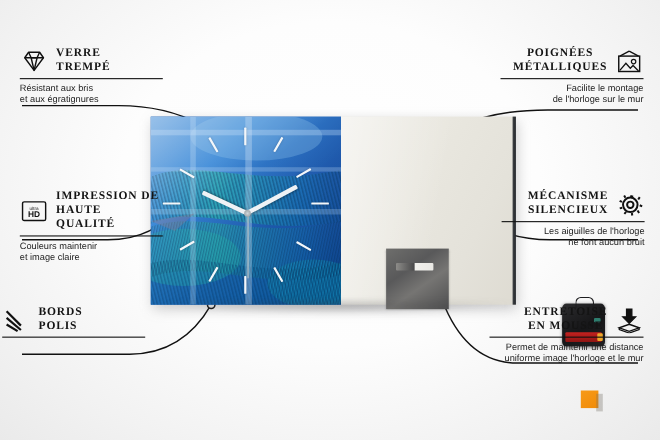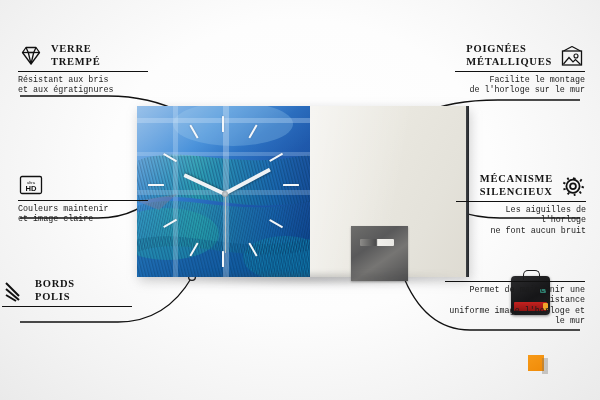--- a/index.html
+++ b/index.html
@@ -17,24 +17,24 @@
   
   .feat{position:absolute;}
   .feat .head{display:flex;align-items:center;gap:7px;}
   .feat.left .head{justify-content:flex-start;}
   .feat.right .head{justify-content:flex-end;}
   .ttl{
     font-family:"Liberation Serif", serif;
     font-weight:bold;font-size:10.5px;letter-spacing:.75px;
     color:#141414;line-height:12.5px;text-transform:uppercase;
   }
-  .feat.right .ttl{text-align:left;}
+  .feat.right .ttl{text-align:center;}
   .rule{height:1px;background:#111;margin:3px 0 3px 0;width:100%;}
   .sub{
-    font-family:Liberation Mono, monospace;
+    font-family:Liberation Sans, sans-serif;
     font-size:8.4px;line-height:10.4px;color:#1c1c1c;
   }
   .feat.right .sub{text-align:right;}
   .ico{width:26px;height:24px;flex:0 0 26px;display:block;}
   .feat.right .ico{order:2;}
 
   
   .product{position:absolute;left:137px;top:106px;width:331px;height:171px;}
   .panelShadow{
     position:absolute;left:2px;top:4px;width:331px;height:171px;
@@ -251,20 +251,24 @@
     </div>
   </div>
 
   <div class="feat left" style="left:18px;top:173px;width:130px;">
     <div class="head">
       <svg class="ico" viewBox="0 0 26 24">
         <rect x="2.5" y="3.5" width="21" height="17" rx="1.5" fill="none" stroke="#111" stroke-width="1.3"></rect>
         <text x="13" y="10.6" font-family="Liberation Sans, sans-serif" font-size="4.2" text-anchor="middle" fill="#111">ultra</text>
         <text x="13" y="17.6" font-family="Liberation Sans, sans-serif" font-size="7.6" font-weight="bold" text-anchor="middle" fill="#111">HD</text>
       </svg>
+      <div>
+        <div class="ttl">IMPRESSION DE</div>
+        <div class="ttl">HAUTE QUALITÉ</div>
+      </div>
     </div>
     <div class="rule"></div>
     <div class="sub">
       <div>Couleurs maintenir</div>
       <div>et image claire</div>
     </div>
   </div>
 
   <div class="feat left" style="left:2px;top:278px;width:130px;">
     <div class="head">
@@ -320,20 +324,31 @@
       </div>
     </div>
     <div class="rule"></div>
     <div class="sub">
       <div>Les aiguilles de l'horloge</div>
       <div>ne font aucun bruit</div>
     </div>
   </div>
 
   <div class="feat right" style="left:445px;top:278px;width:140px;">
+    <div class="head">
+      <svg class="ico" viewBox="0 0 26 24">
+        <path d="M10.5,2 L15.5,2 L15.5,9 L19,9 L13,15 L7,9 L10.5,9 Z" fill="#111" stroke="#111" stroke-width="1"></path>
+        <path d="M13,15.8 L22,19 L13,22.2 L4,19 Z" fill="none" stroke="#111" stroke-width="1.3"></path>
+        <path d="M4,19 L4,20.6 L13,23.8 L22,20.6 L22,19" fill="none" stroke="#111" stroke-width="1.2"></path>
+      </svg>
+      <div>
+        <div class="ttl">ENTRETOISE</div>
+        <div class="ttl">EN MOUSSE</div>
+      </div>
+    </div>
     <div class="rule"></div>
     <div class="sub">
       <div>Permet de maintenir une distance</div>
       <div>uniforme image l'horloge et le mur</div>
     </div>
   </div>
 
 </div>
 
 </body></html>

